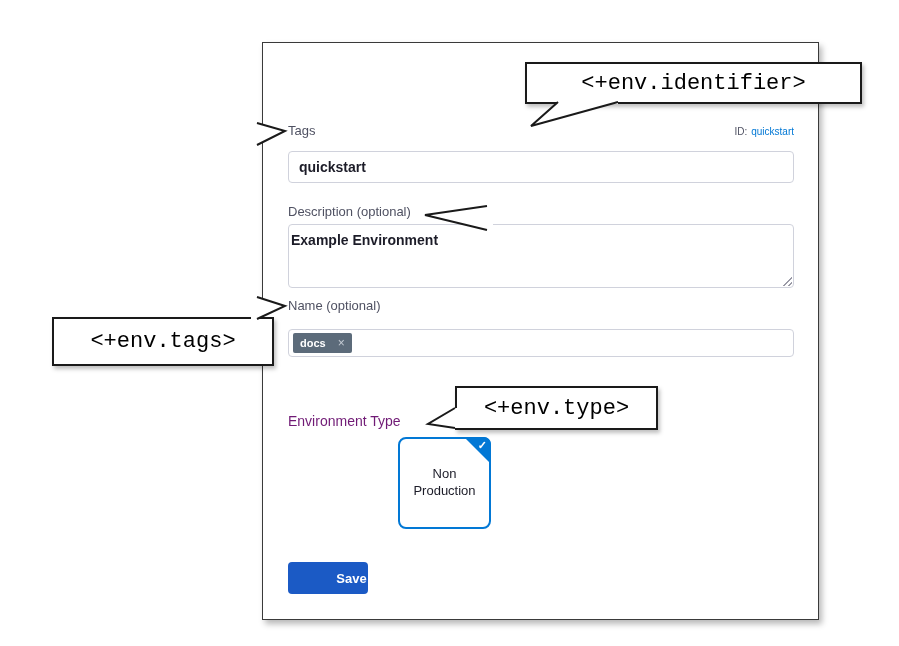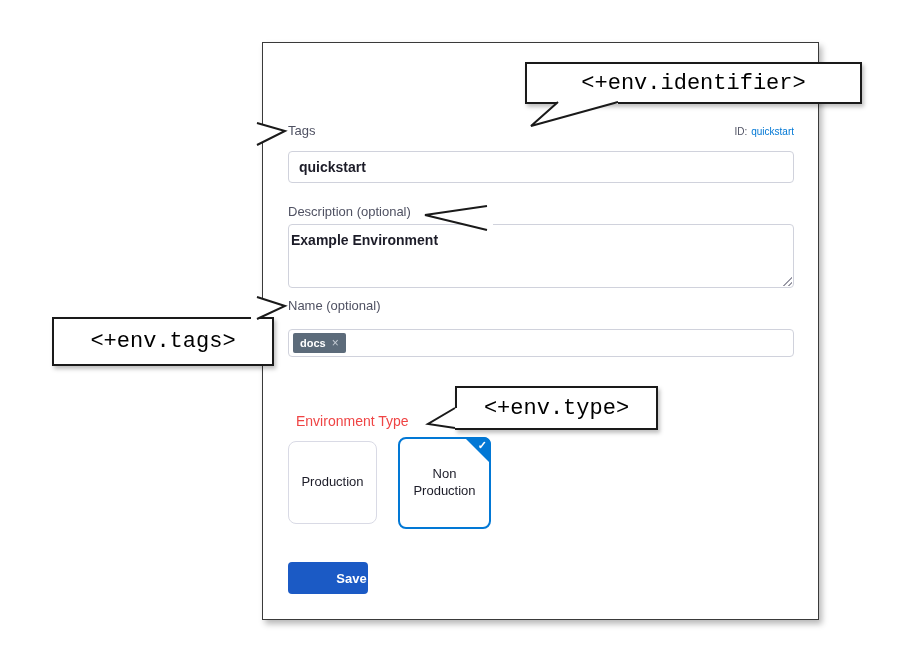--- a/index.html
+++ b/index.html
@@ -43,27 +43,27 @@
     clip-path:polygon(100% 0, 100% 100%, 0 100%);
   }
 
   .tags-label { position:absolute; left:25px; top:255px; }
   .tags-input {
     position:absolute; left:25px; top:286px; width:506px; height:28px;
     border:1px solid #d0d2dc; border-radius:4px; background:#fff;
     display:flex; align-items:center; padding:0 4px; cursor:text;
   }
   .chip {
-    display:inline-flex; align-items:center; gap:6px; height:20px;
+    display:inline-flex; align-items:center; gap:12px; height:20px;
     background:#5c6b7a; color:#fff; border-radius:2px; padding:0 7px;
     font-size:11px; font-weight:700;
   }
   .chip-x { color:#c6cdd5; font-size:12px; font-weight:400; cursor:pointer; line-height:1; }
 
-  .type-label { position:absolute; left:25px; top:370px; font-size:14px; color:#ef4444;margin-left:8px; }
+  .type-label { position:absolute; left:25px; top:370px; font-size:14px; color:#701a75; }
 
   .type-card {
     position:absolute; display:flex; align-items:center; justify-content:center;
     text-align:center; font-size:13px; color:#1c1c28; background:#fff;
     border-radius:8px; cursor:pointer; line-height:1.3;
   }
   .card-production { left:25px; top:398px; width:89px; height:83px; border:1px solid #d9dae5; }
   .card-nonprod    { left:135px; top:394px; width:93px; height:92px; border:2px solid #0278d5; padding:0 10px; }
   .card-corner {
     position:absolute; top:-2px; right:-2px; width:27px; height:27px;
@@ -126,23 +126,20 @@
     <span class="field-label tags-label">Name (optional)</span>
     <div class="tags-input">
       <span class="chip">
         <span>docs</span>
         <span class="chip-x">×</span>
       </span>
     </div>
 
     <span class="type-label">Environment Type</span>
 
-    <div class="type-card card-production">
-      <span>Production</span>
-    </div>
 
     <div class="type-card card-nonprod">
       <span>Non Production</span>
       <span class="card-corner">
         <span>✓</span>
       </span>
     </div>
 
     <button class="save-btn">Save</button>
   </div>

